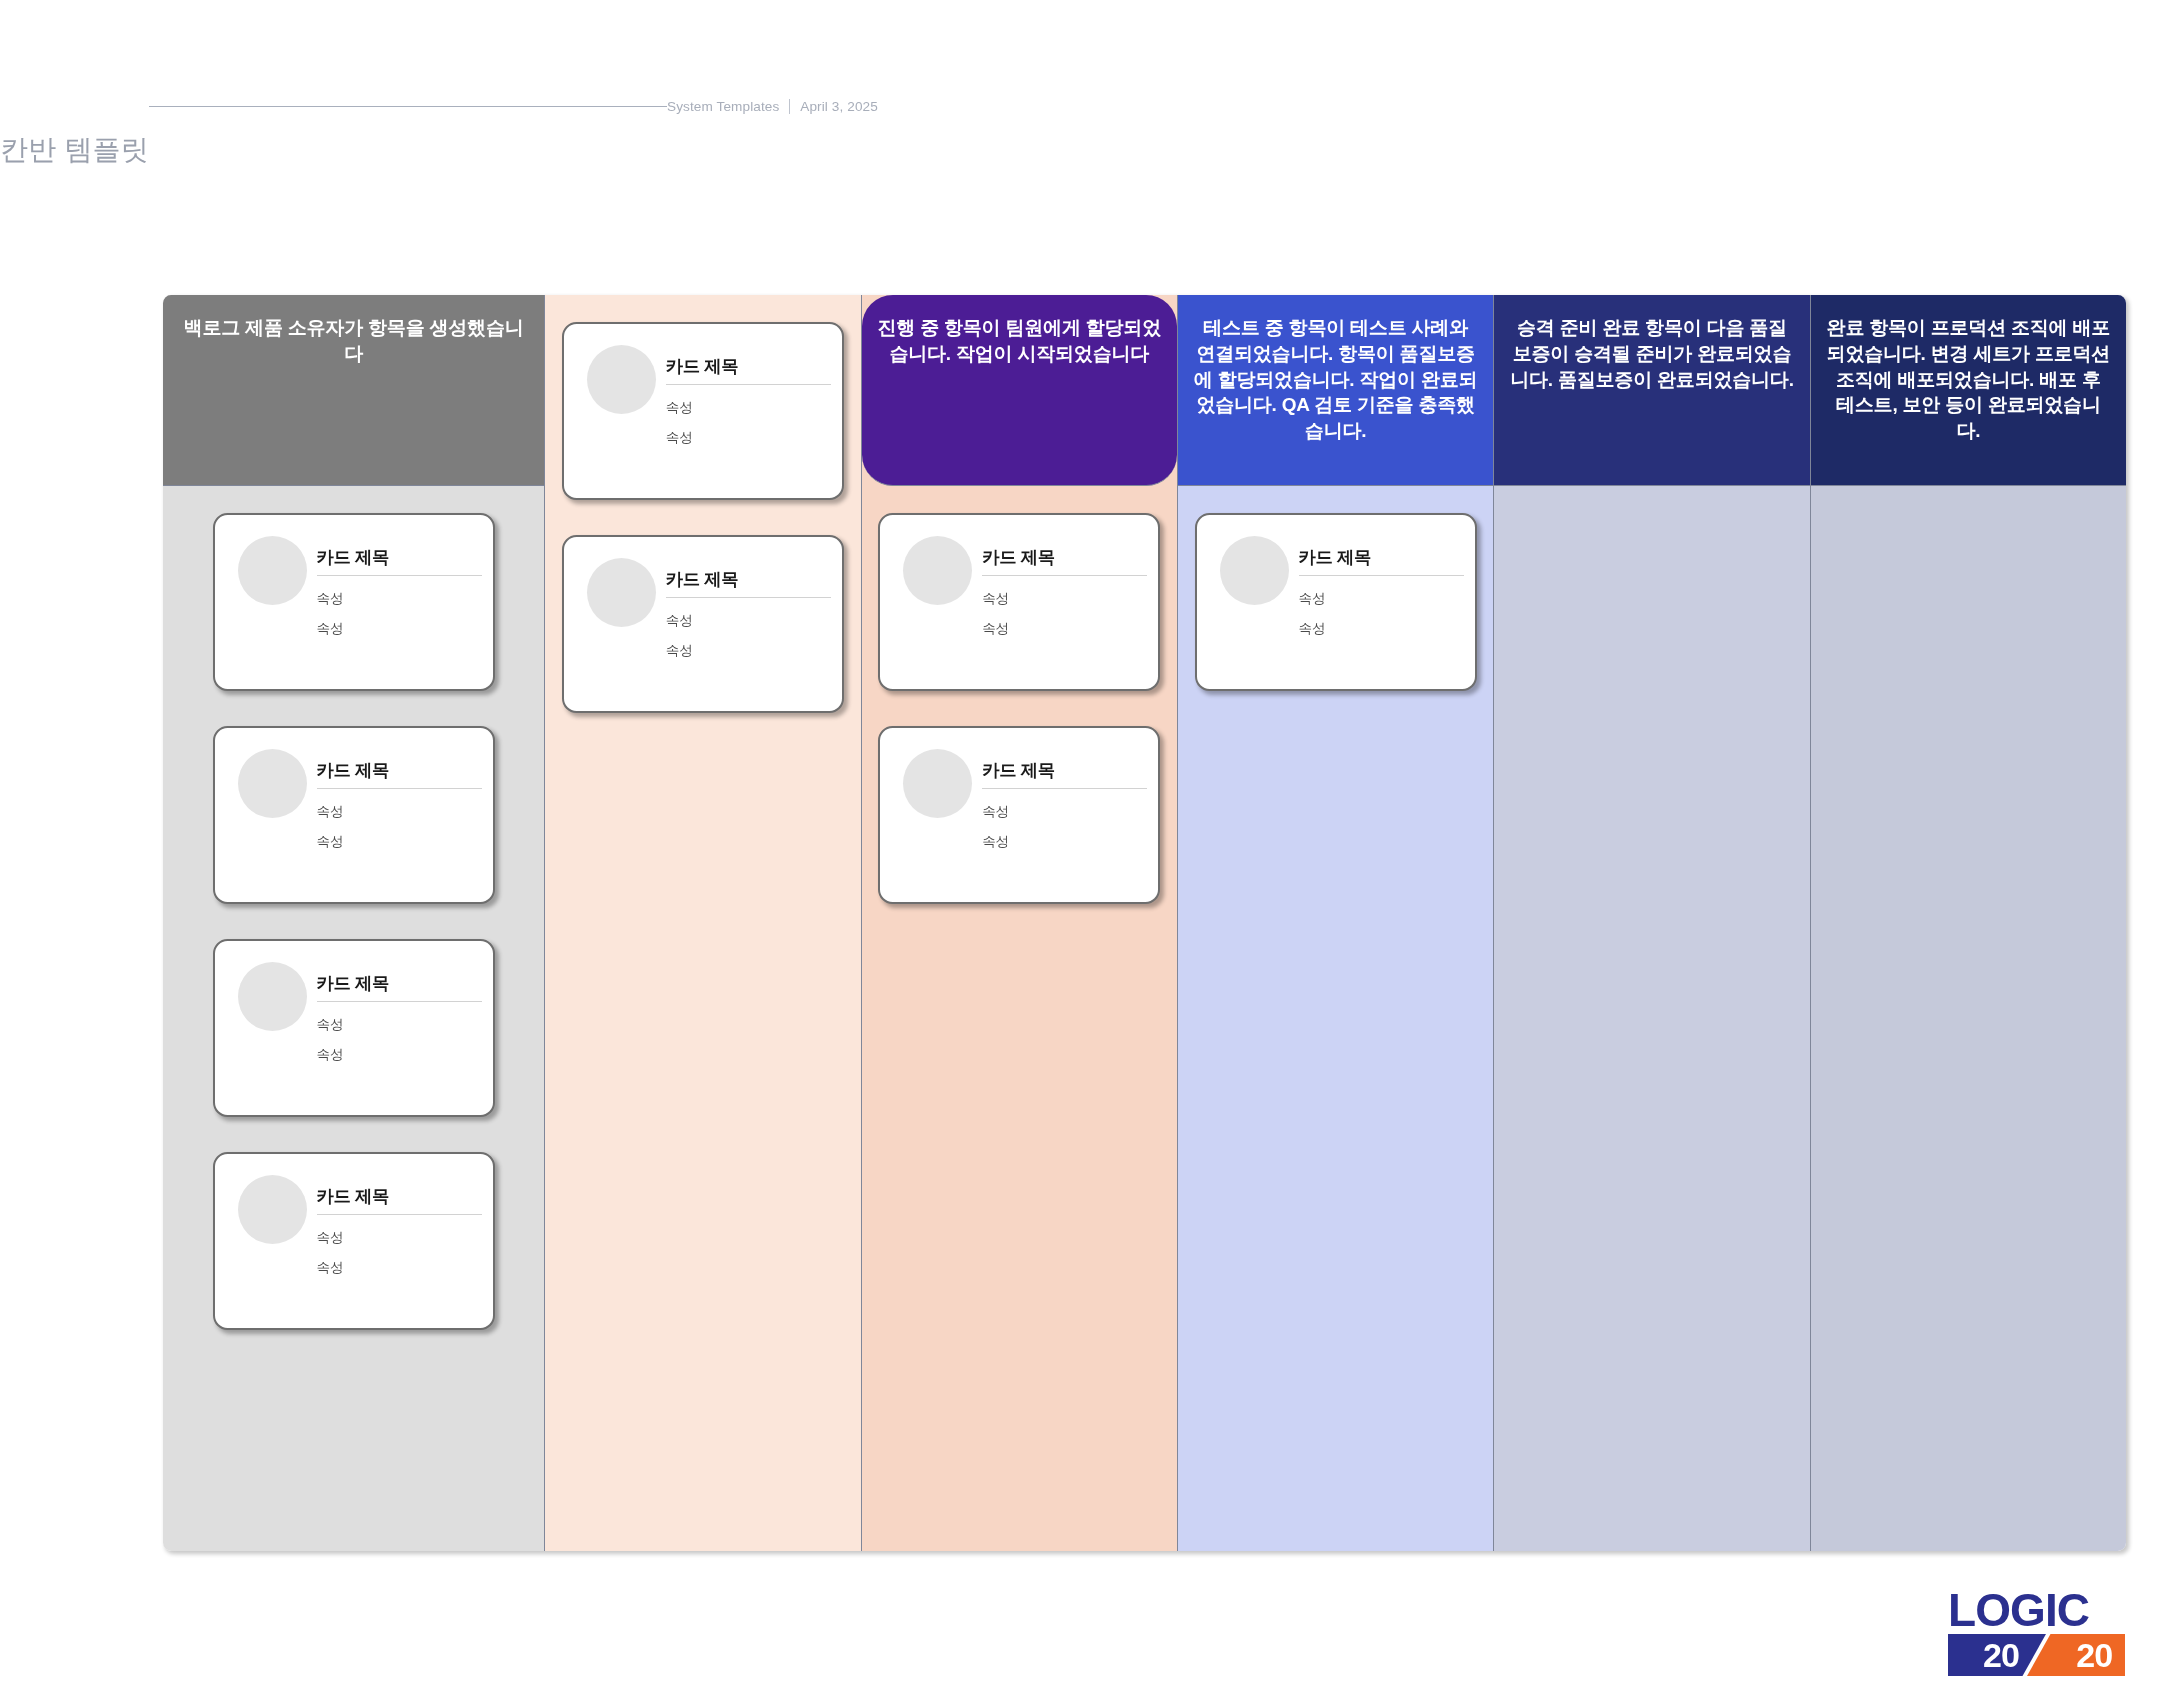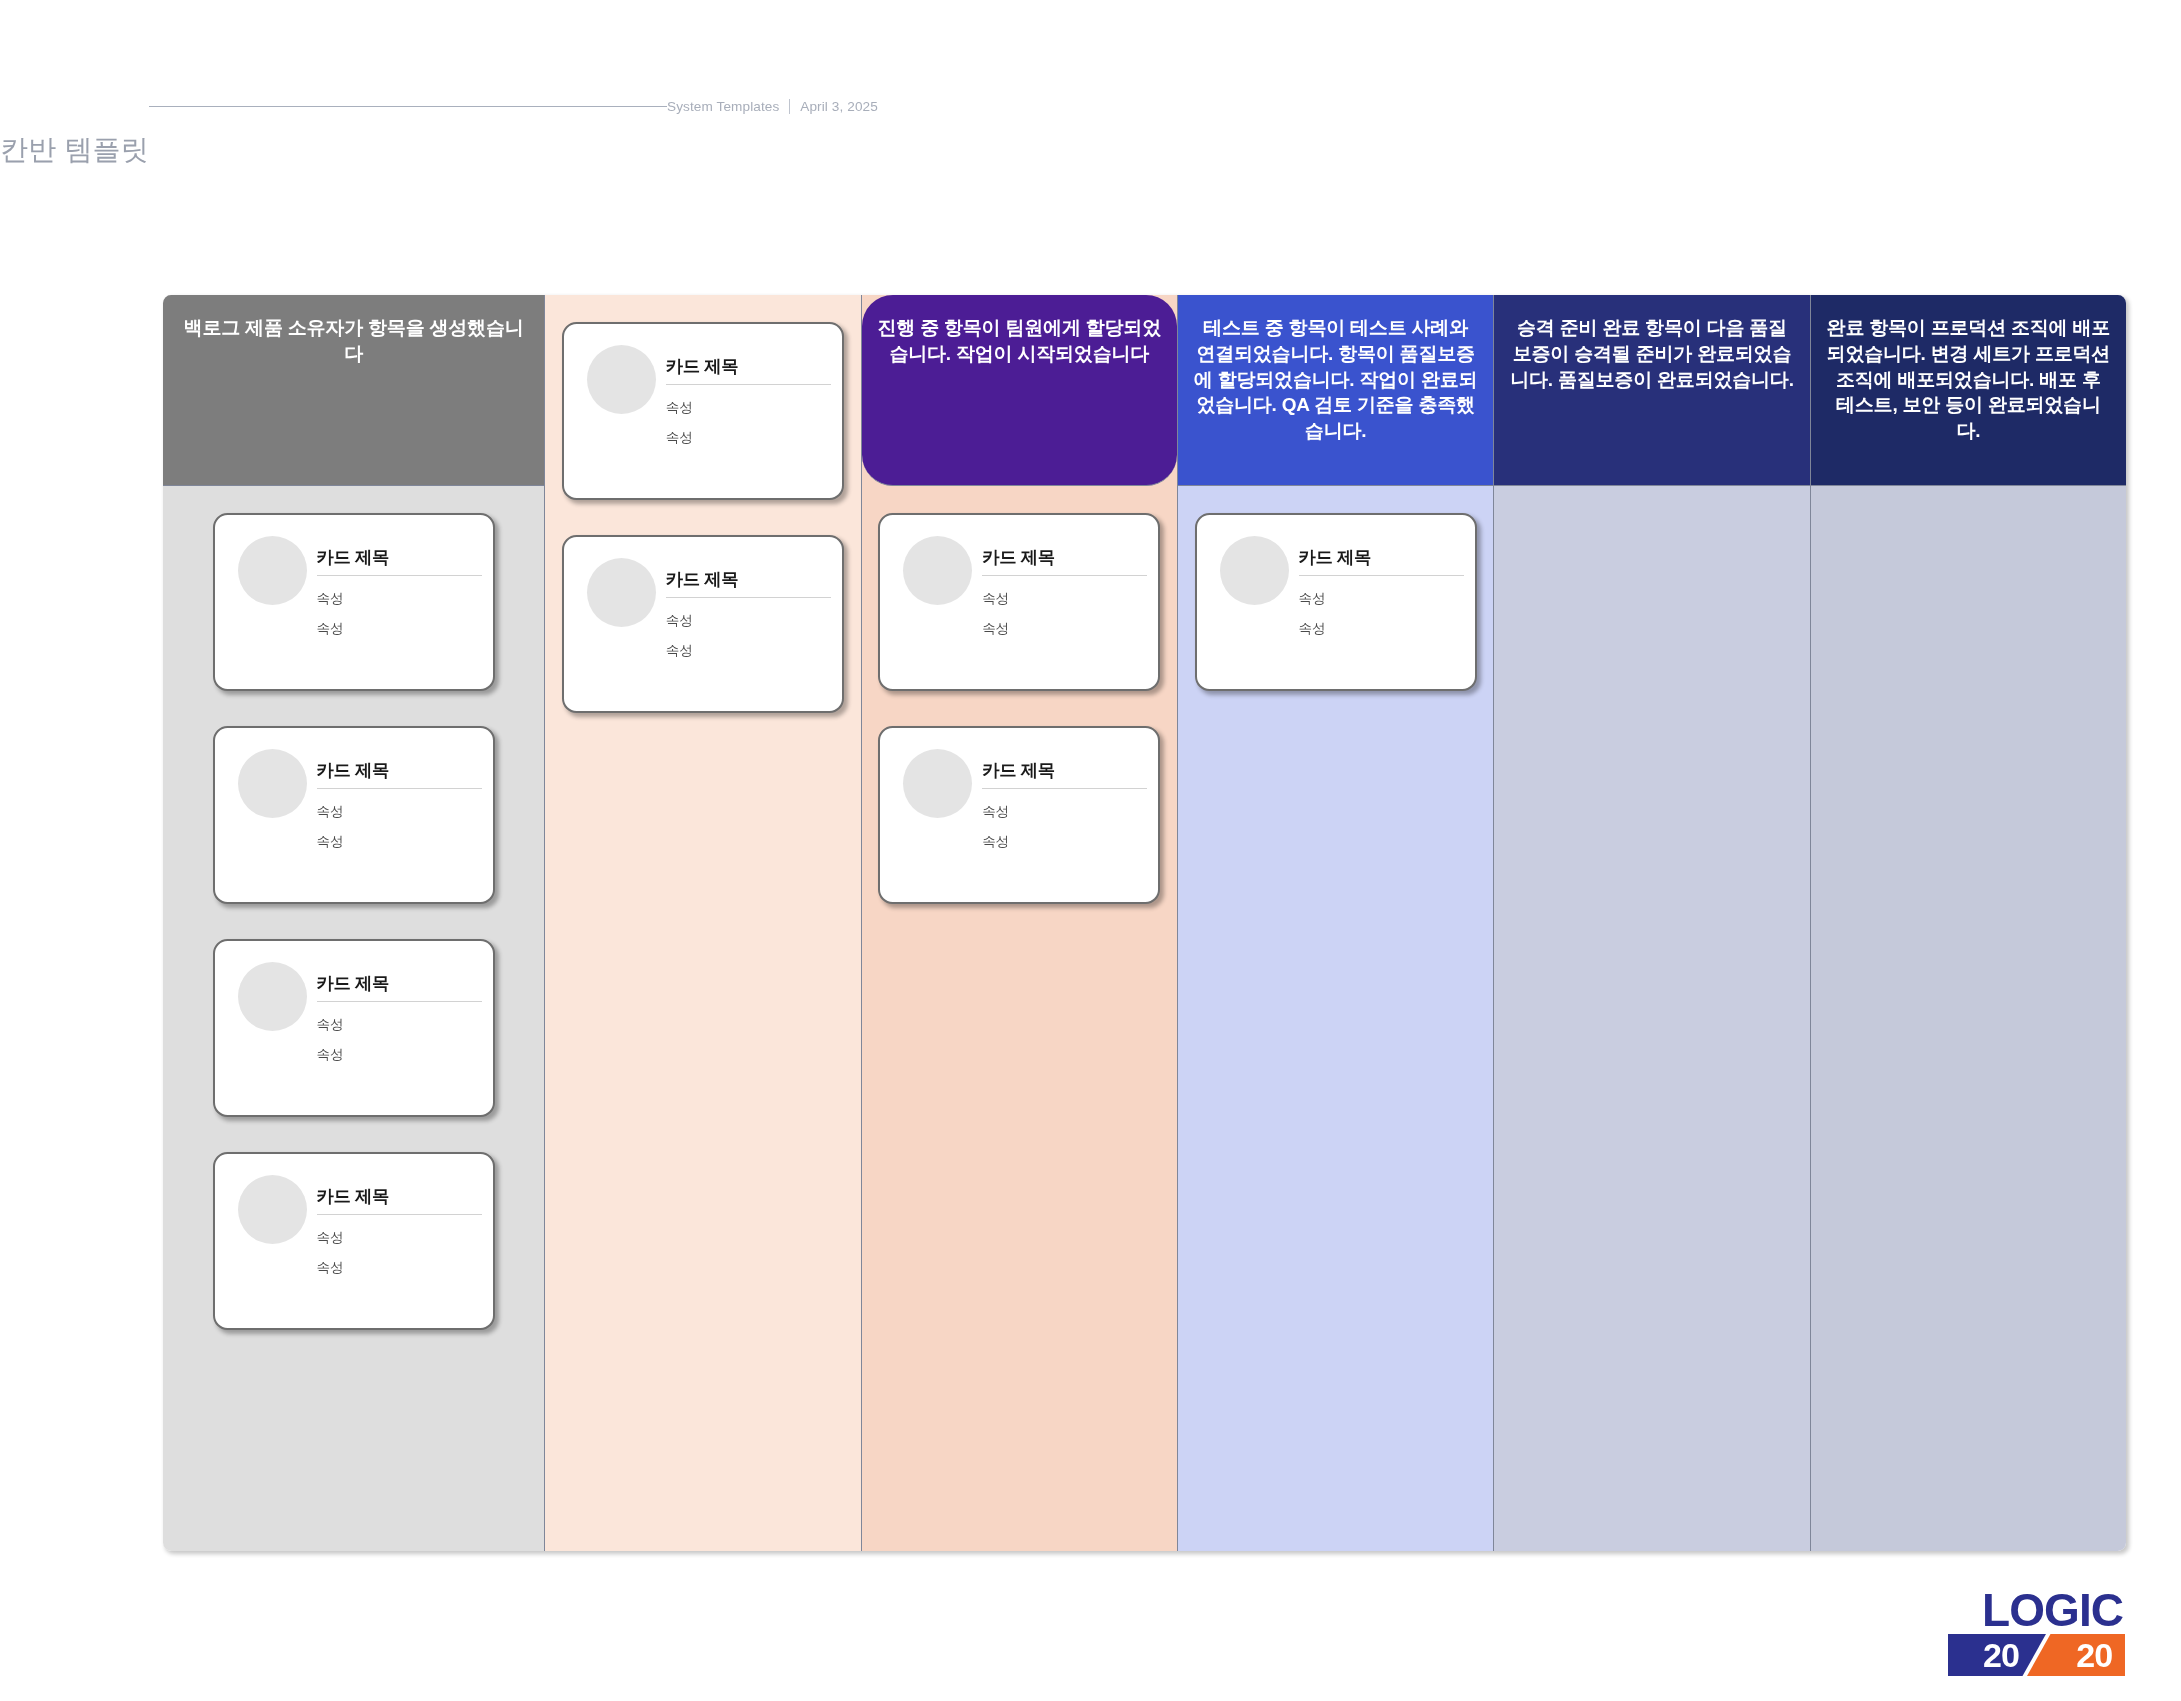--- a/index.html
+++ b/index.html
@@ -140,21 +140,20 @@
     left: 1948px; top: 1589px;
     width: 177px;
     user-select: none;
   }
   .logo-word {
     font-size: 46px;
     font-weight: 700;
     color: #2b308f;
     letter-spacing: -0.9px;
     line-height: .92;
-    text-align: right;
     font-family: "Liberation Sans", "DejaVu Sans", sans-serif;
     padding-right: 1.8px;
   }
   .logo-bar {
     position: relative;
     margin-top: 2.7px;
     height: 42px;
     width: 177px;
     overflow: hidden;
   }

